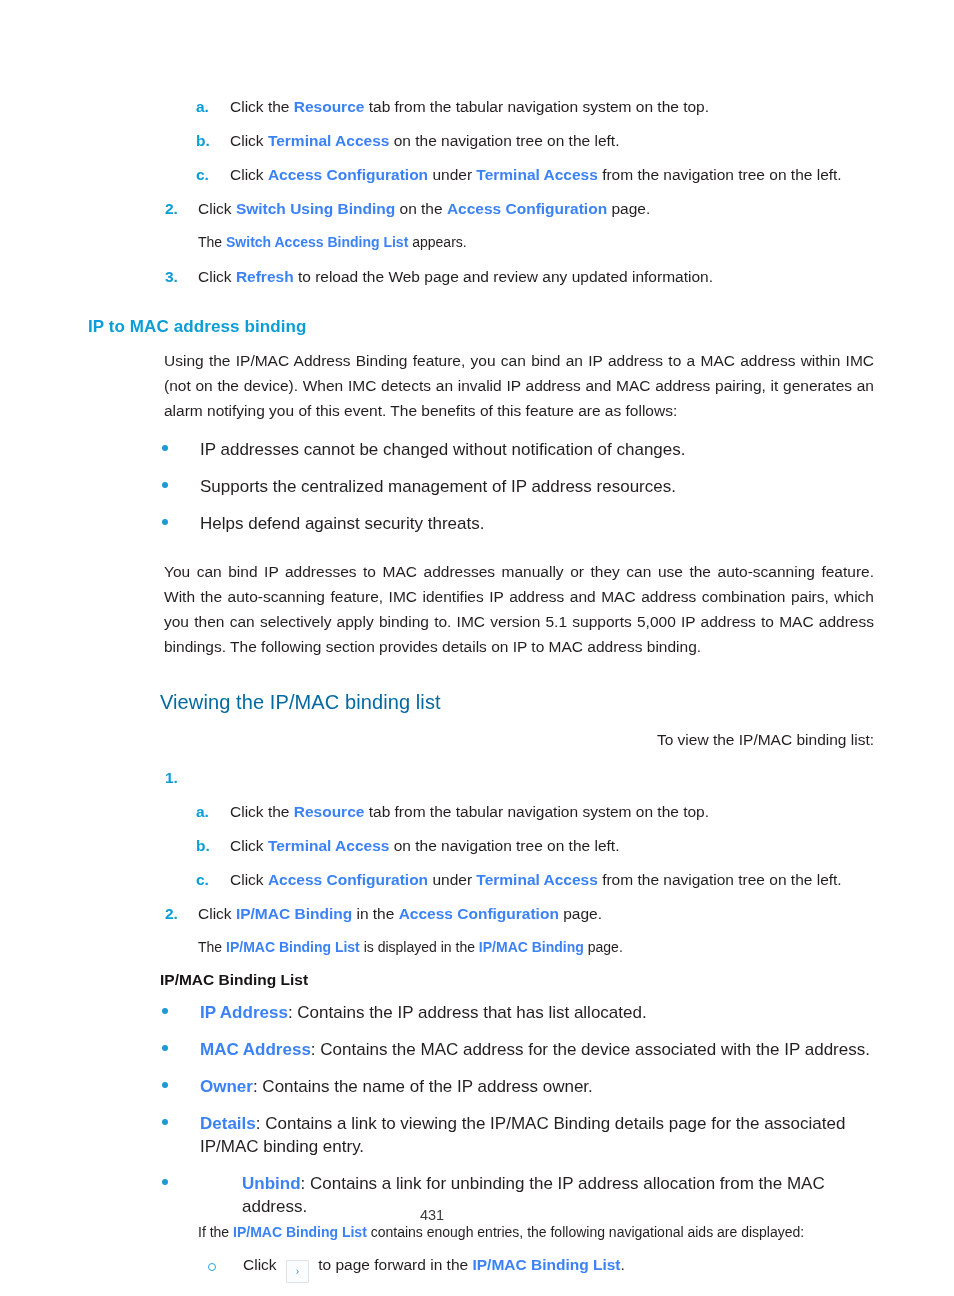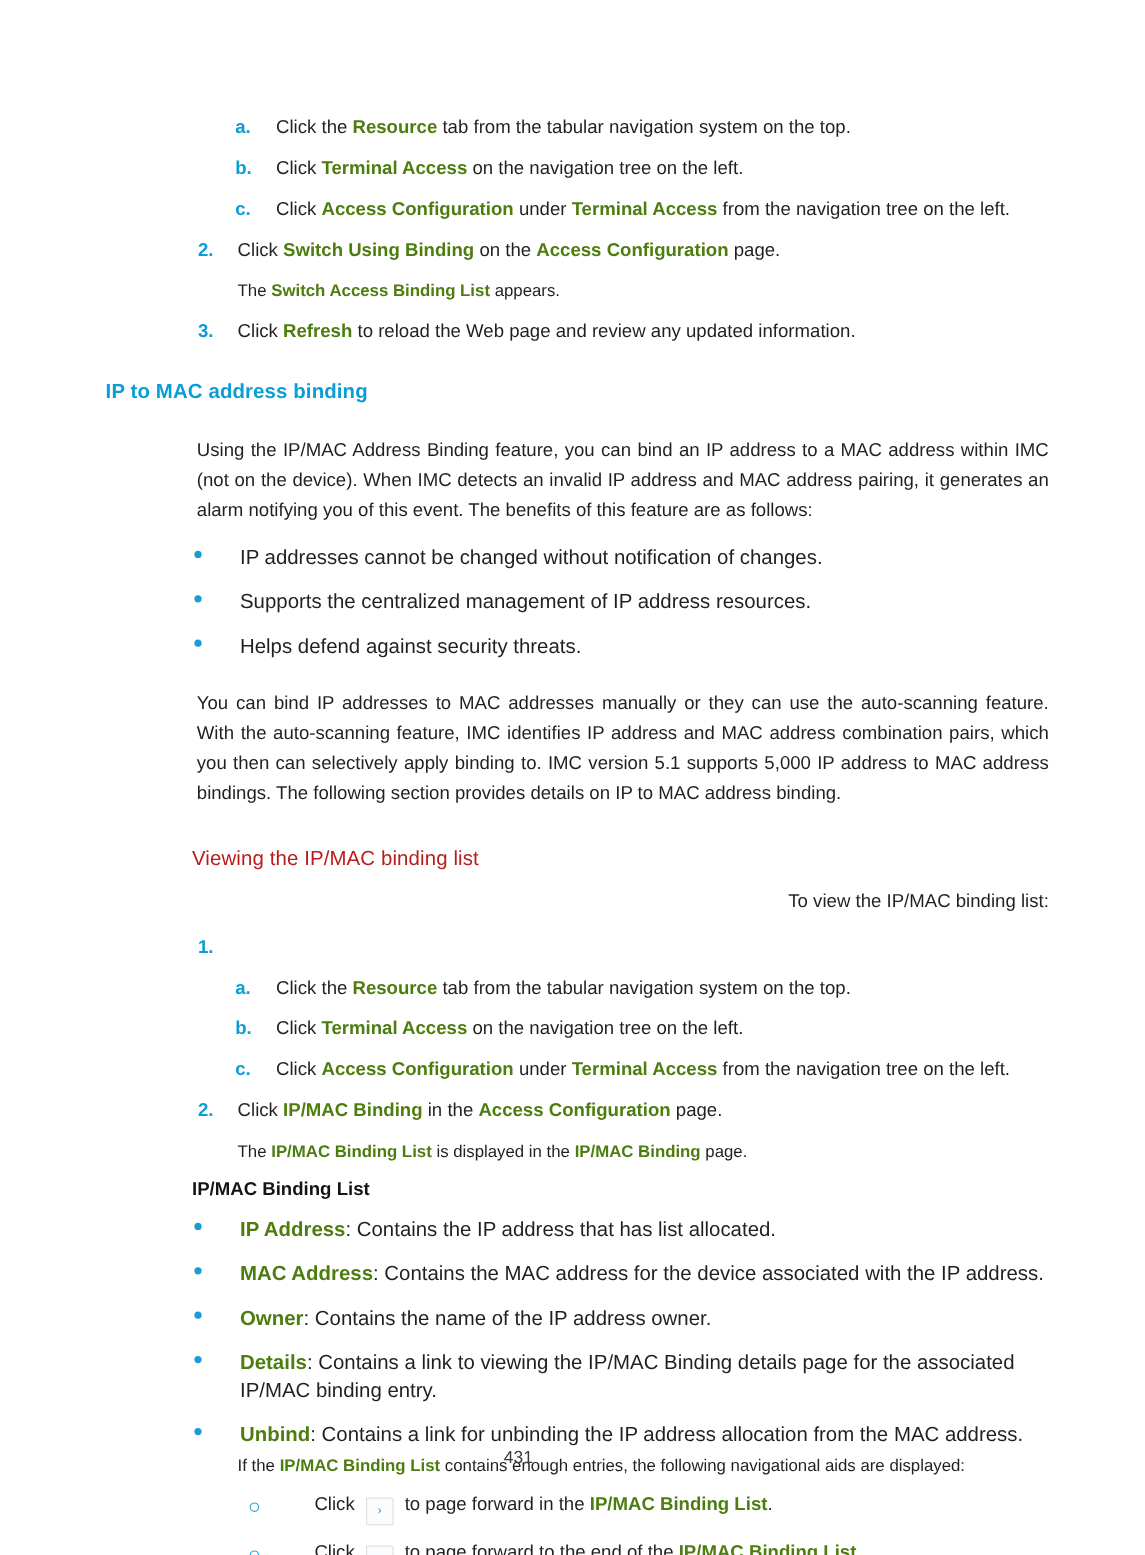--- a/index.html
+++ b/index.html
@@ -33,21 +33,21 @@
     width: 790px;
   }
 
   p, div.line {
     margin: 4px;
     padding: 0;
   }
 
   b, .b {
     font-weight: bold;
-    color: #4d7c0f;
+    color: #3b82f6;
   }
 
   
   .row {
     display: flex;
     align-items: flex-start;
     margin-bottom: 13px;
   }
   .row .marker {
     flex: 0 0 auto;
@@ -115,24 +115,23 @@
   }
   .blt .txt {
     flex: 1 1 auto;
     font-size: 17px;
     line-height: 23px;
   }
 
   
   .obl {
     display: flex;
-    align-items: flex-end;
+    align-items: center;
     padding-left: 120px;
     margin-bottom: 10px;
-    gap: 19px;
   }
   .obl .dot {
     flex: 0 0 auto;
     width: 35px;
     line-height: 26px;
     font-size: 15.5px;
     color: #1b9ad6;
   }
   .obl .dot i {
     display: inline-block;
@@ -145,33 +144,33 @@
     margin-top: -3px;
   }
   .obl .txt {
     flex: 1 1 auto;
     font-size: 15.5px;
     line-height: 26px;
   }
 
   
   h2.h-blue {
-    margin: 0 0 26px 0;
+    margin: 0 0 11px 0;
     padding: 0;
     font-size: 17px;
     font-weight: bold;
     color: #0b9dd6;
     letter-spacing: 0.1px;
   }
   h3.h-teal {
     margin: 0 0 13px 0;
     padding-left: 72px;
-    font-size: 17px;
+    font-size: 20px;
     font-weight: normal;
-    color: #b91c1c;
+    color: #0369a1;
     letter-spacing: 0.1px;
   }
   .subhead {
     padding-left: 72px;
     font-size: 15.5px;
     font-weight: bold;
     color: #161415;
     margin-bottom: 12px;
   }
 
@@ -306,21 +305,21 @@
       <span class="txt"><b>MAC Address</b><span>: Contains the MAC address for the device associated with the IP address.</span></span>
     </div>
     <div class="blt">
       <span class="dot"><i></i></span>
       <span class="txt"><b>Owner</b><span>: Contains the name of the IP address owner.</span></span>
     </div>
     <div class="blt">
       <span class="dot"><i></i></span>
       <span class="txt"><b>Details</b><span>: Contains a link to viewing the IP/MAC Binding details page for the associated IP/MAC binding entry.</span></span>
     </div>
-    <div class="blt" style="margin-bottom:4px;">
+    <div class="blt" style="margin-bottom:4px;gap:42px;">
       <span class="dot"><i></i></span>
       <span class="txt"><b>Unbind</b><span>: Contains a link for unbinding the IP address allocation from the MAC address.</span></span>
     </div>
 
     <div class="cont" style="margin-bottom:9px;"><span>If the </span><b>IP/MAC Binding List</b><span> contains enough entries, the following navigational aids are displayed:</span></div>
 
     <div class="obl">
       <span class="dot"><i></i></span>
       <span class="txt"><span>Click </span><span class="navbtn">›</span><span> to page forward in the </span><b>IP/MAC Binding List</b><span>.</span></span>
     </div>

